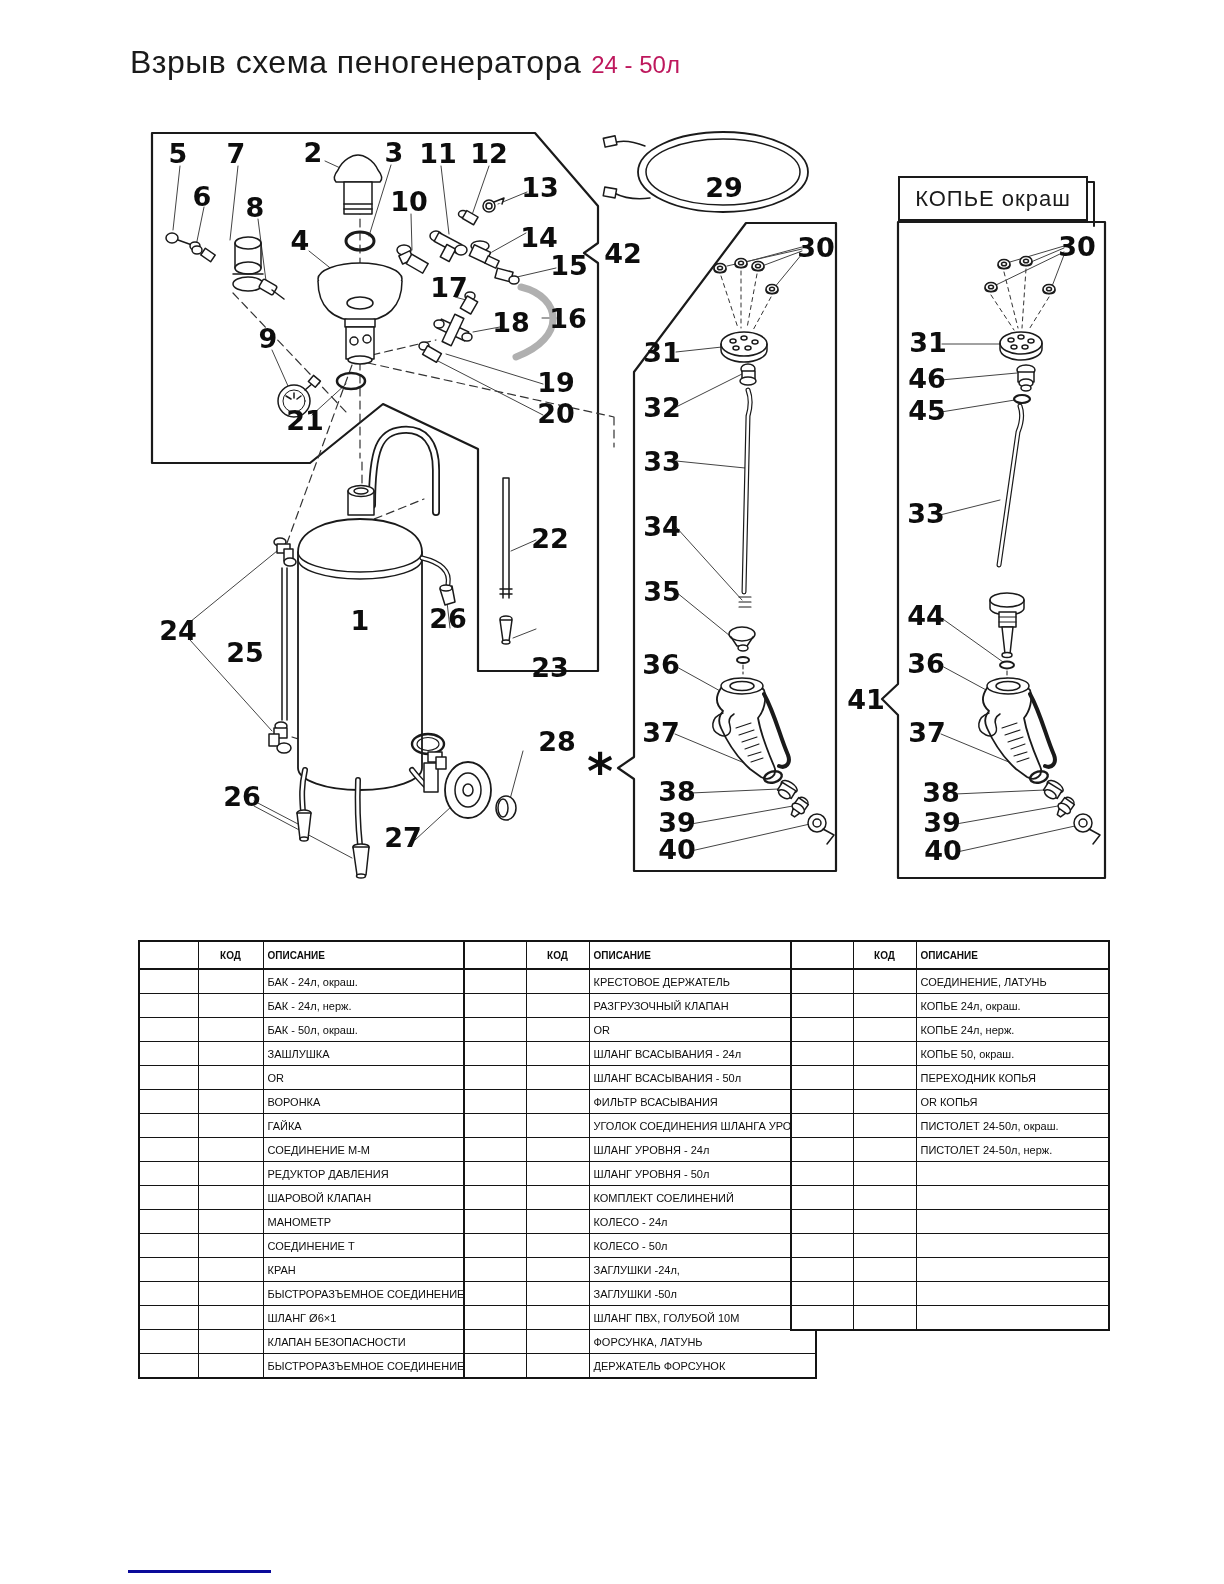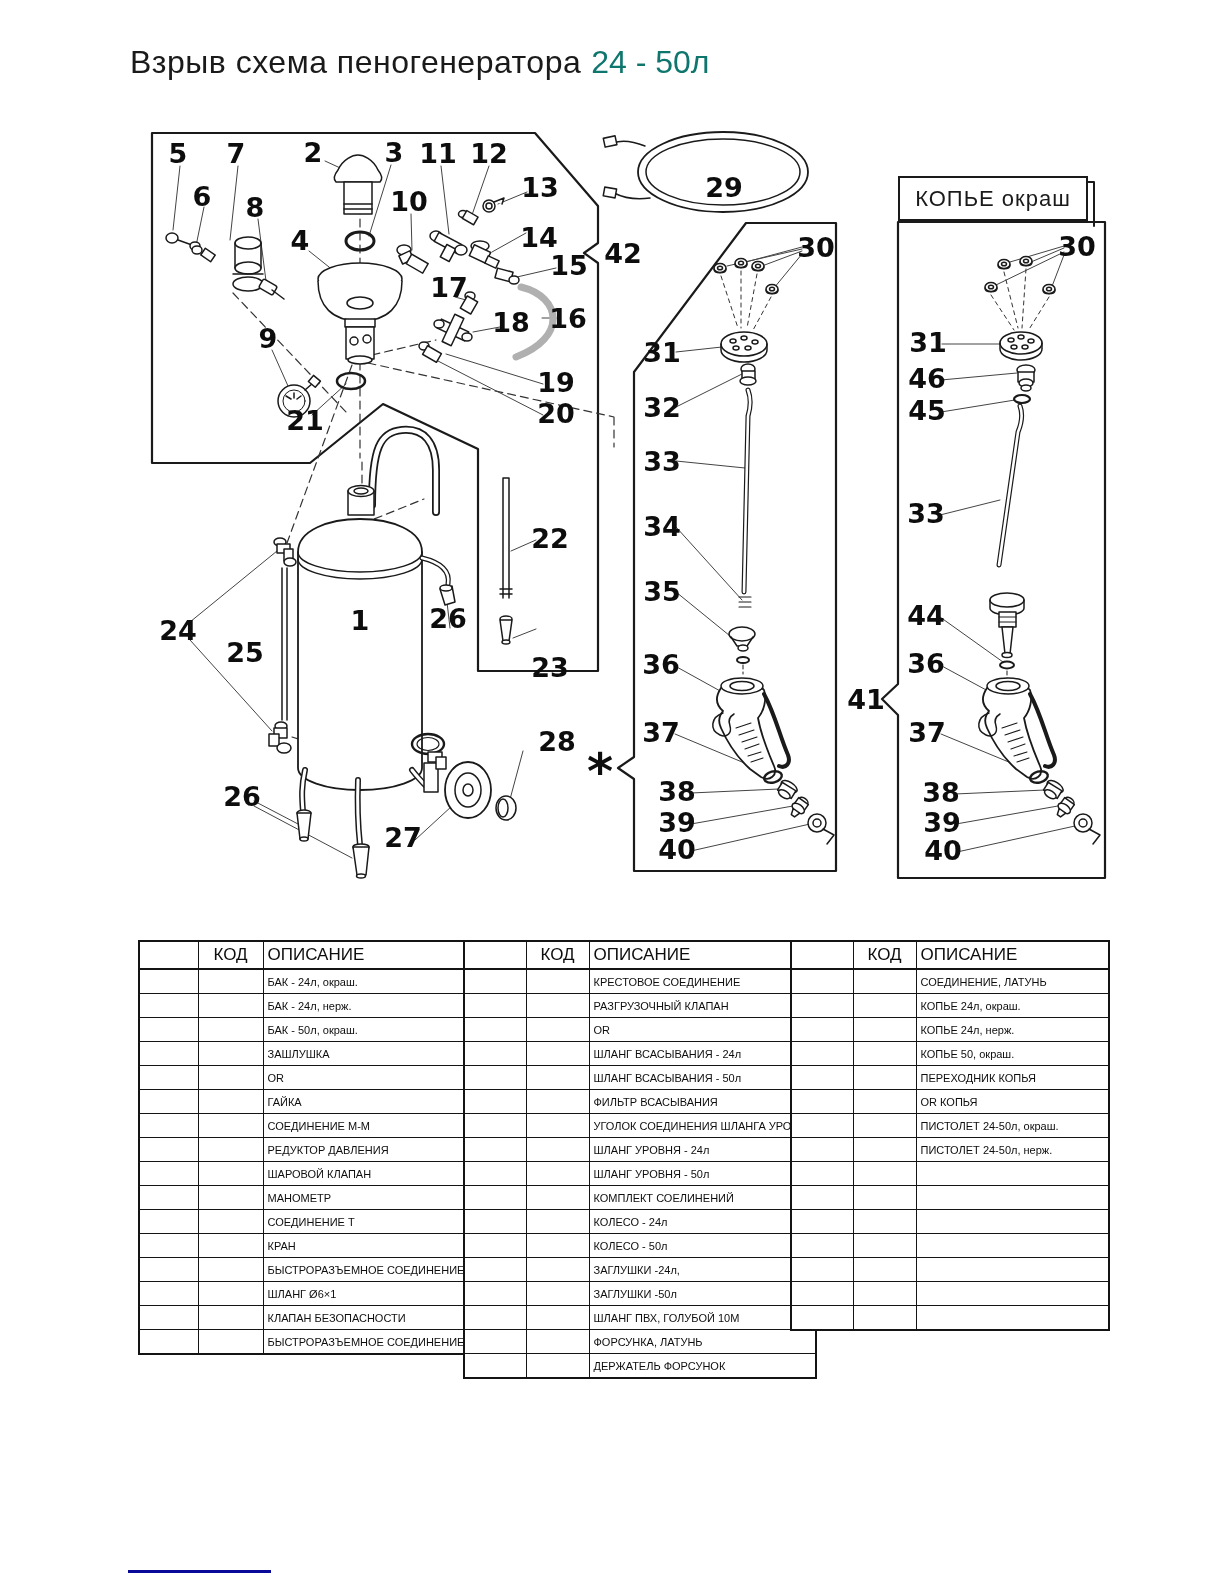--- a/index.html
+++ b/index.html
@@ -1,33 +1,33 @@
 <!DOCTYPE html>
 <html><head>
 <meta charset="utf-8">
 <style>
   html,body{margin:0;padding:0;background:#fff;}
   .page{position:relative;width:1224px;height:1584px;background:#fff;overflow:hidden;
         font-family:"Liberation Sans", sans-serif;color:#111;}
   .page-title{position:absolute;left:130px;top:44px;margin:0;font-weight:400;white-space:nowrap;}
   .page-title .t-main{font-size:32px;letter-spacing:.5px;color:#1a1a1a;}
-  .page-title .t-suffix{font-size:32px;color:#0f766e;margin-left:10px;}
+  .page-title .t-suffix{font-size:24px;color:#be185d;margin-left:10px;}
   svg.diagram{position:absolute;left:0;top:0;}
   .overlay{position:absolute;left:0;top:0;width:1224px;height:910px;}
   .callout{position:absolute;transform:translate(-50%,-50%);font-family:"DejaVu Sans", sans-serif;
            font-weight:bold;font-size:27px;color:#0d0d0d;white-space:nowrap;line-height:1;}
   .callout.ast{font-size:50px;}
   .lance-box{position:absolute;left:898px;top:176px;width:186px;height:41px;background:#fff;
              border:2px solid #1a1a1a;display:flex;align-items:center;justify-content:center;
              font-size:22px;color:#1a1a1a;letter-spacing:1px;}
   .ptable{position:absolute;border-collapse:collapse;table-layout:fixed;background:#fff;
           font-size:11px;color:#0d0d0d;}
   .ptable,.ptable td,.ptable th{border:1.5px solid #141414;}
   .ptable{border-width:2.5px;}
-  .ptable th{height:26px;font-size:17px;font-weight:normal;border-bottom-width:2.5px;
+  .ptable th{height:26px;font-size:10px;font-weight:bold;border-bottom-width:2.5px;
              padding:0 0 0 4px;text-align:left;white-space:nowrap;overflow:hidden;}
   .ptable th.c{text-align:center;padding:0;}
   .ptable td{height:23px;padding:0 0 0 4px;white-space:nowrap;overflow:hidden;}
   .footer-line{position:absolute;height:3px;}
 </style>
 </head>
 <body>
 
 <div class="page">
 
@@ -493,20 +493,25 @@
             <td>ЗАШЛУШКА</td>
           </tr>
           <tr>
             <td></td>
             <td></td>
             <td>OR</td>
           </tr>
           <tr>
             <td></td>
             <td></td>
+            <td>ВОРОНКА</td>
+          </tr>
+          <tr>
+            <td></td>
+            <td></td>
             <td>ГАЙКА</td>
           </tr>
           <tr>
             <td></td>
             <td></td>
             <td>СОЕДИНЕНИЕ М-М</td>
           </tr>
           <tr>
             <td></td>
             <td></td>
@@ -564,21 +569,21 @@
           <tr>
             <th></th>
             <th class="c">КОД</th>
             <th>ОПИСАНИЕ</th>
           </tr>
         </thead>
         <tbody>
           <tr>
             <td></td>
             <td></td>
-            <td>КРЕСТОВОЕ СОЕДИНЕНИЕ</td>
+            <td>КРЕСТОВОЕ ДЕРЖАТЕЛЬ</td>
           </tr>
           <tr>
             <td></td>
             <td></td>
             <td>РАЗГРУЗОЧНЫЙ КЛАПАН</td>
           </tr>
           <tr>
             <td></td>
             <td></td>
             <td>OR</td>

